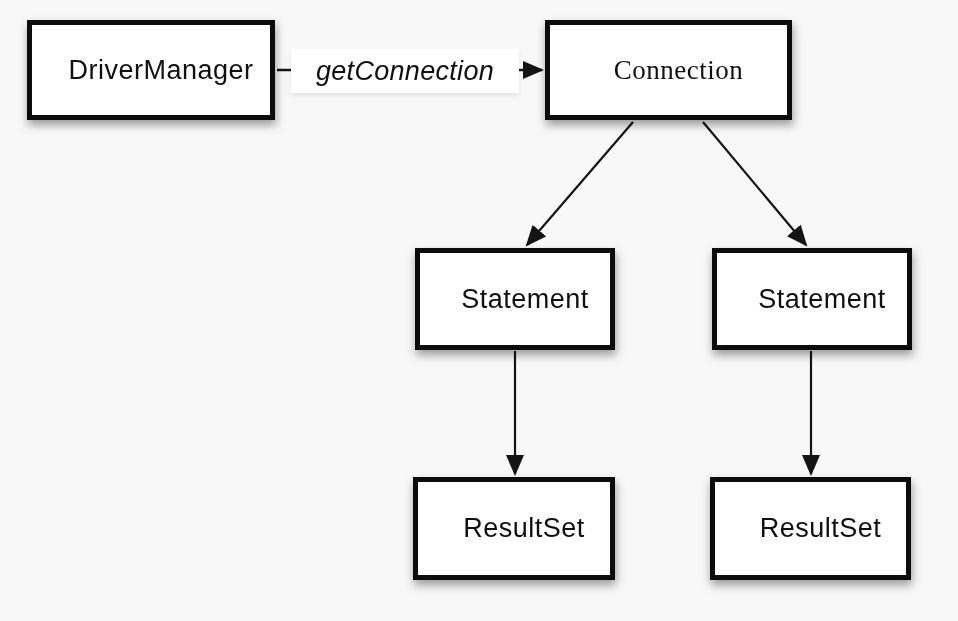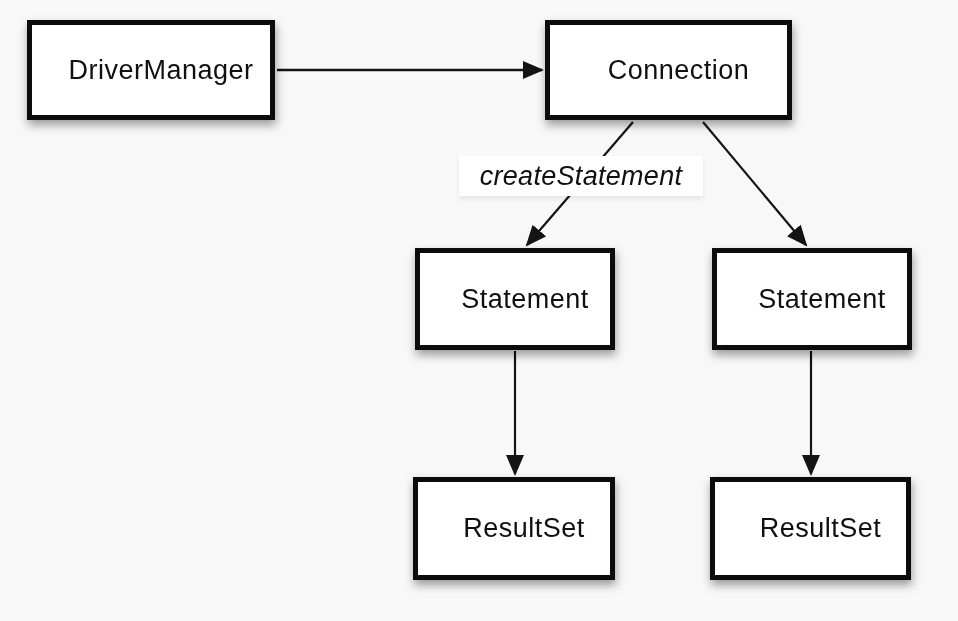--- a/index.html
+++ b/index.html
@@ -47,21 +47,21 @@
     justify-content: center;
     font-size: 27px;
     font-style: italic;
     letter-spacing: 0.3px;
     color: #101010;
     white-space: nowrap;
     box-shadow: 0 3px 5px rgba(0, 0, 0, 0.08);
   }
   
   #node-driver-manager  { left: 27px;  top: 20px;  width: 248px; height: 100px; }
-  #node-connection      { left: 545px; top: 20px;  width: 247px; height: 100px; }
+  #node-connection      { left: 545px; top: 20px;  width: 247px; height: 100px; font-family: Liberation Serif, serif; }
   #node-statement-left  { left: 415px; top: 248px; width: 200px; height: 102px; }
   #node-statement-right { left: 712px; top: 248px; width: 200px; height: 102px; }
   #node-resultset-left  { left: 413px; top: 477px; width: 202px; height: 103px; }
   #node-resultset-right { left: 710px; top: 477px; width: 201px; height: 103px; }
   
   #label-get-connection   { left: 291px; top: 49px;  width: 228px; height: 44px; }
   #label-create-statement { left: 459px; top: 156px; width: 244px; height: 40px; }
   #label-execute-query    { left: 406px; top: 389px; width: 217px; height: 42px; }
 </style>
 </head>
@@ -104,17 +104,17 @@
   </div>
 
   <div class="node" id="node-resultset-left">
     <span>ResultSet</span>
   </div>
 
   <div class="node" id="node-resultset-right">
     <span>ResultSet</span>
   </div>
 
+  <div class="edge-label" id="label-get-connection">getConnection</div>
 
-  <div class="edge-label" id="label-create-statement">createStatement</div>
 
 
 </div>
 
 </body></html>

